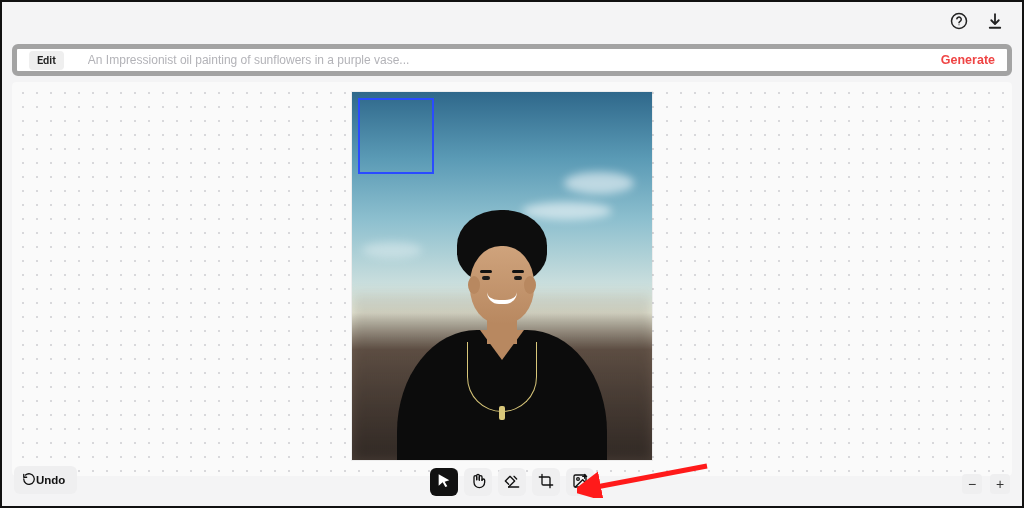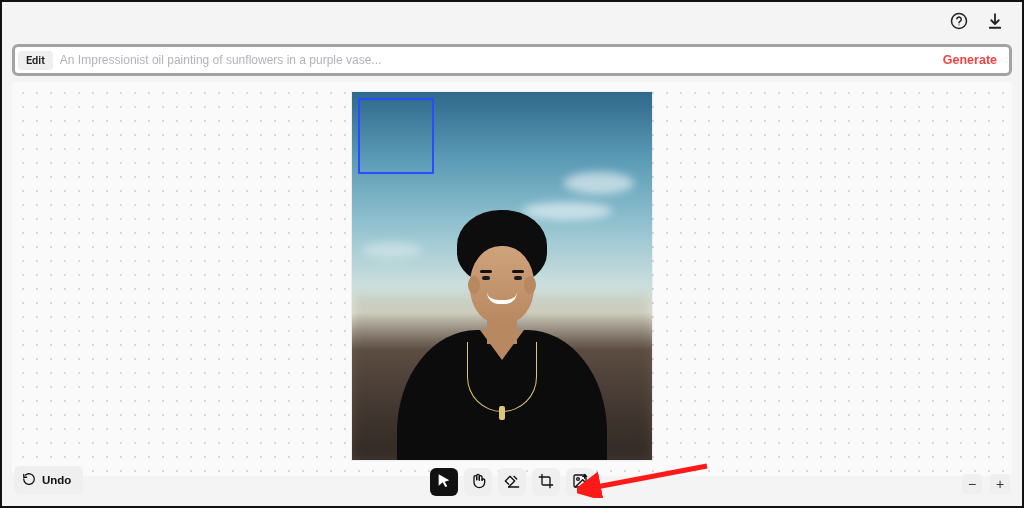--- a/index.html
+++ b/index.html
@@ -5,21 +5,21 @@
   *{box-sizing:border-box;margin:0;padding:0;}
   html,body{width:1024px;height:508px;overflow:hidden;font-family:-apple-system,BlinkMacSystemFont,"Segoe UI",Roboto,Helvetica,Arial,sans-serif;}
   body{background:#f4f4f5;}
   .frame{position:absolute;inset:0;border:2px solid #111;}
 
   
   .top-icons{position:absolute;top:10px;right:18px;display:flex;align-items:center;gap:18px;}
   .icon-btn{background:none;border:none;cursor:pointer;color:#222;display:flex;align-items:center;justify-content:center;}
 
   
-  .prompt-bar{position:absolute;left:10px;right:10px;top:42px;height:32px;background:#fff;border:3px solid #a3a3a3;border-radius:6px;display:flex;align-items:center;padding:0 6px 0 3px;gap:7px;}
+  .prompt-bar{position:absolute;left:10px;right:10px;top:42px;height:32px;background:#fff;border:5px solid #a3a3a3;border-radius:6px;display:flex;align-items:center;padding:0 6px 0 12px;gap:24px;}
   .edit-chip{background:#efefef;border-radius:4px;padding:3px 8px;font-size:11px;font-weight:600;color:#222;}
   .prompt-input{flex:1;border:none;outline:none;font-size:12px;color:#701a75;background:transparent;}
   .prompt-input::placeholder{color:#b3b3b8;}
   .generate-btn{background:none;border:none;color:#ef4444;font-size:12.5px;font-weight:600;cursor:pointer;padding:4px 6px;}
 
   
   .canvas-area{position:absolute;left:10px;right:10px;top:80px;bottom:30px;
     background-color:#fafafa;
     background-image:radial-gradient(#d8d8db 1px, transparent 1px);
     background-size:14px 14px;
@@ -45,21 +45,21 @@
   .eye{position:absolute;top:66px;width:8px;height:4px;background:#1a1a1a;border-radius:2px;}
   .eye.l{left:80px;} .eye.r{right:80px;}
   .brow{position:absolute;top:60px;width:12px;height:3px;background:#111;border-radius:2px;}
   .brow.l{left:78px;} .brow.r{right:78px;}
   .chain{position:absolute;top:132px;left:50%;transform:translateX(-50%);width:70px;height:70px;border:1.5px solid #d9c77a;border-top:none;border-radius:0 0 60px 60px;}
   .pendant{position:absolute;top:196px;left:50%;transform:translateX(-50%);width:6px;height:14px;background:#d9c77a;border-radius:2px;}
 
   .selection-box{position:absolute;left:6px;top:6px;width:76px;height:76px;border:2px solid #2a4bff;}
 
   
-  .undo-btn{position:absolute;left:12px;bottom:12px;background:#efeff0;border:none;border-radius:6px;padding:6px 12px 6px 8px;display:flex;align-items:center;gap:6px;font-size:11.5px;font-weight:600;color:#111;cursor:pointer;}
+  .undo-btn{position:absolute;left:12px;bottom:12px;background:#efeff0;border:none;border-radius:6px;padding:6px 12px 6px 8px;display:flex;align-items:center;gap:0;font-size:11.5px;font-weight:600;color:#111;cursor:pointer;}
 
   
   .toolbar{position:absolute;left:50%;transform:translateX(-50%);bottom:10px;display:flex;gap:6px;}
   .tool{width:28px;height:28px;border-radius:6px;display:flex;align-items:center;justify-content:center;border:none;cursor:pointer;background:#efeff0;color:#111;}
   .tool.active{background:#111;color:#fff;}
 
   
   .arrow{position:absolute;left:575px;bottom:8px;pointer-events:none;}
 
   

